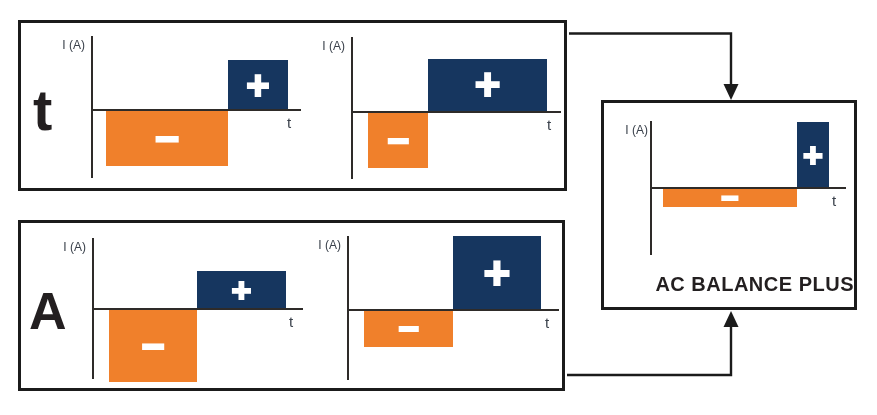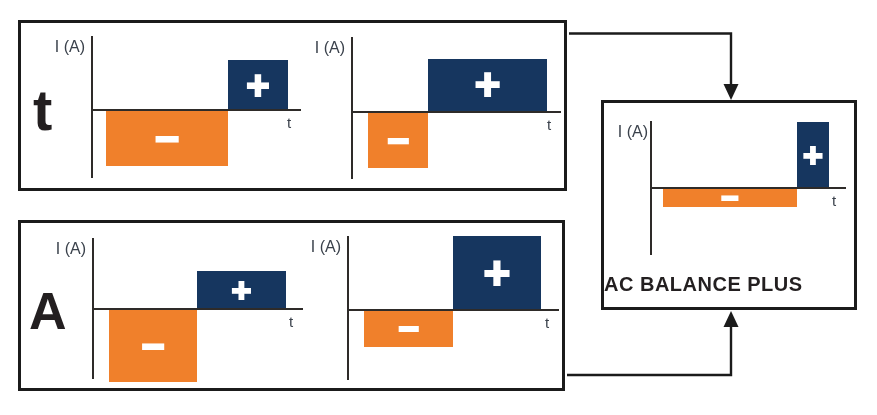--- a/index.html
+++ b/index.html
@@ -22,31 +22,31 @@
   .yaxis{position:absolute; width:2px; background:#2E2B29;}
   .xaxis{position:absolute; height:2px; background:#2E2B29; z-index:3;}
   .block{
     position:absolute; display:flex; align-items:center; justify-content:center;
     color:#fff; font-weight:bold; line-height:1; z-index:2;
   }
   .block span{-webkit-text-stroke:2px #fff;}
   .neg{background:var(--orange);}
   .pos{background:var(--navy);}
   .ylab{
-    position:absolute; width:42px; text-align:right; font-size:16px;
+    position:absolute; width:42px; text-align:right; font-size:12px;
     color:var(--axis-label); white-space:nowrap;
   }
   .xlab{position:absolute; font-size:15px; color:var(--axis-label);}
   .big-letter{
     position:absolute; font-weight:bold; color:var(--text); line-height:1;
   }
   .big-letter-t{left:12px; top:58px; font-size:58px;}
   .big-letter-a{left:8px; top:62px; font-size:52px;}
   .result-title{
-    position:absolute; left:0; right:0; top:170px; text-align:left;
+    position:absolute; left:0; right:0; top:170px; text-align:right;
     font-size:20px; font-weight:bold; color:var(--text); letter-spacing:.5px;
   }
   .arrows{position:absolute; left:0; top:0; z-index:5; pointer-events:none;}
 </style>
 </head>
 <body>
 
 <div class="canvas">
 
   <svg class="arrows" width="877" height="415" viewBox="0 0 877 415">

